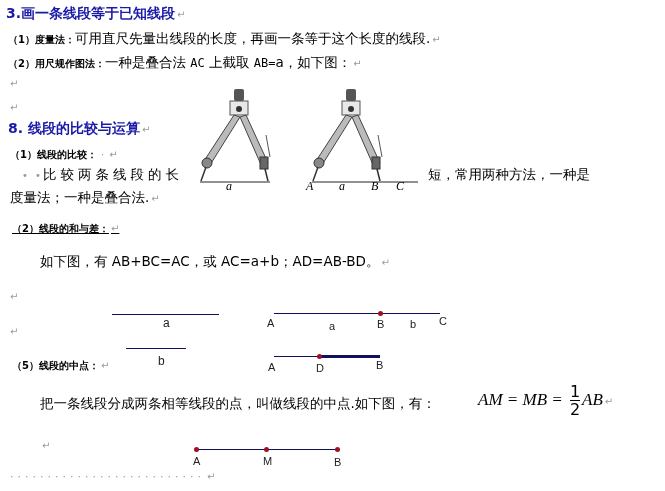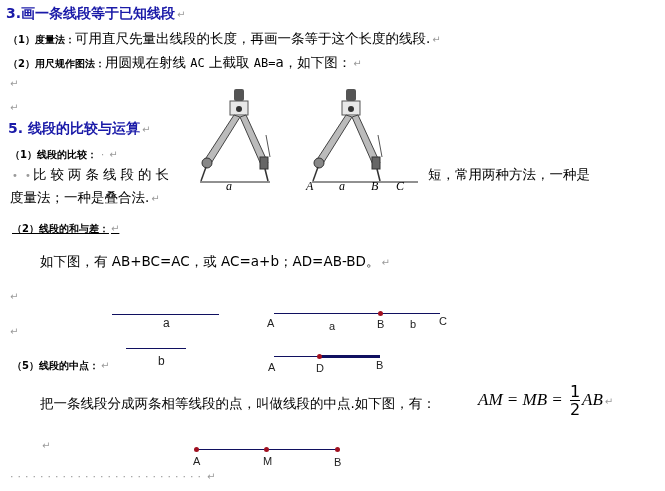--- a/index.html
+++ b/index.html
@@ -27,21 +27,21 @@
 
 <div class="abs h-blue" style="left:6px; top:5px;">
   <span>3.画一条线段等于已知线段</span><span class="pmark">↵</span>
 </div>
 
 <div class="abs" style="left:8px; top:28px;">
   <span class="sub">（1）度量法：</span><span class="body-text">可用直尺先量出线段的长度，再画一条等于这个长度的线段.</span><span class="pmark">↵</span>
 </div>
 
 <div class="abs" style="left:8px; top:52px;">
-  <span class="sub">（2）用尺规作图法：</span><span class="body-text">用圆规在射线 </span><span class="mono">AC</span><span class="body-text"> 上截取 </span><span class="mono">AB=</span><span class="body-text">a</span><span class="body-text">，如下图：</span><span class="pmark">↵</span>
+  <span class="sub">（2）用尺规作图法：</span><span class="body-text">一种是叠合法 </span><span class="mono">AC</span><span class="body-text"> 上截取 </span><span class="mono">AB=</span><span class="body-text">a</span><span class="body-text">，如下图：</span><span class="pmark">↵</span>
 </div>
 
 <div class="abs pmark" style="left:8px; top:78px;">↵</div>
 <div class="abs pmark" style="left:8px; top:102px;">↵</div>
 
 <div class="abs" style="left:190px; top:85px; width:230px; height:110px;">
   <svg width="230" height="110" viewBox="0 0 230 110">
 
     <g>
       <rect x="44" y="4" width="10" height="12" fill="#555" rx="2"></rect>
@@ -72,28 +72,28 @@
     </g>
   </svg>
   <span class="abs" style="left:36px; top:94px; font-family:'Liberation Serif',serif; font-style:italic; font-size:12px;">a</span>
   <span class="abs" style="left:116px; top:94px; font-family:'Liberation Serif',serif; font-style:italic; font-size:12px;">A</span>
   <span class="abs" style="left:149px; top:94px; font-family:'Liberation Serif',serif; font-style:italic; font-size:12px;">a</span>
   <span class="abs" style="left:181px; top:94px; font-family:'Liberation Serif',serif; font-style:italic; font-size:12px;">B</span>
   <span class="abs" style="left:206px; top:94px; font-family:'Liberation Serif',serif; font-style:italic; font-size:12px;">C</span>
 </div>
 
 <div class="abs h-blue" style="left:8px; top:120px;">
-  <span>5. 线段的比较与运算</span><span class="pmark">↵</span>
+  <span>8. 线段的比较与运算</span><span class="pmark">↵</span>
 </div>
 
 <div class="abs" style="left:10px; top:143px;">
   <span class="sub">（1）线段的比较：</span><span class="pmark" style="margin-left:4px;">· </span><span class="pmark">↵</span>
 </div>
 
-<div class="abs body-text" style="left:10px; top:166px; letter-spacing:4px;text-align:center;">
+<div class="abs body-text" style="left:20px; top:166px; letter-spacing:4px;text-align:center;">
   <span class="pmark" style="letter-spacing:2px;">• •</span><span>比较两条线段的长</span>
 </div>
 <div class="abs body-text" style="left:428px; top:166px;text-align:center;">短，常用两种方法，一种是</div>
 
 <div class="abs body-text" style="left:10px; top:189px;">
   <span>度量法；一种是叠合法.</span><span class="pmark">↵</span>
 </div>
 
 <div class="abs" style="left:12px; top:217px;text-decoration:underline;">
   <span class="sub">（2）线段的和与差：</span><span class="pmark">↵</span>

